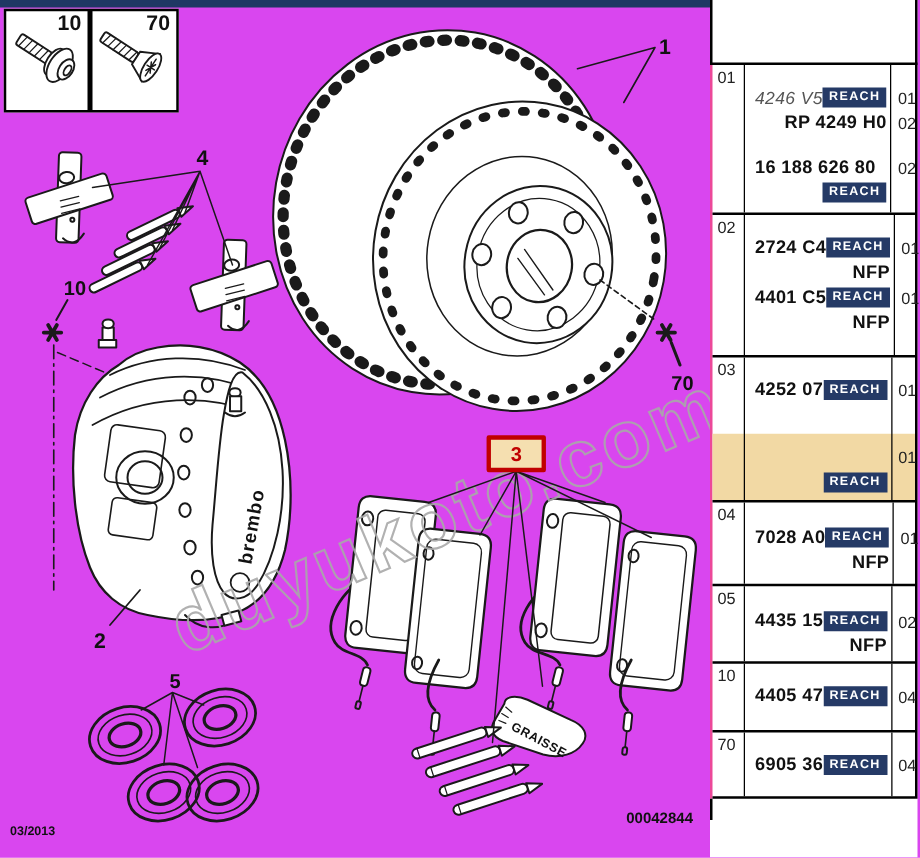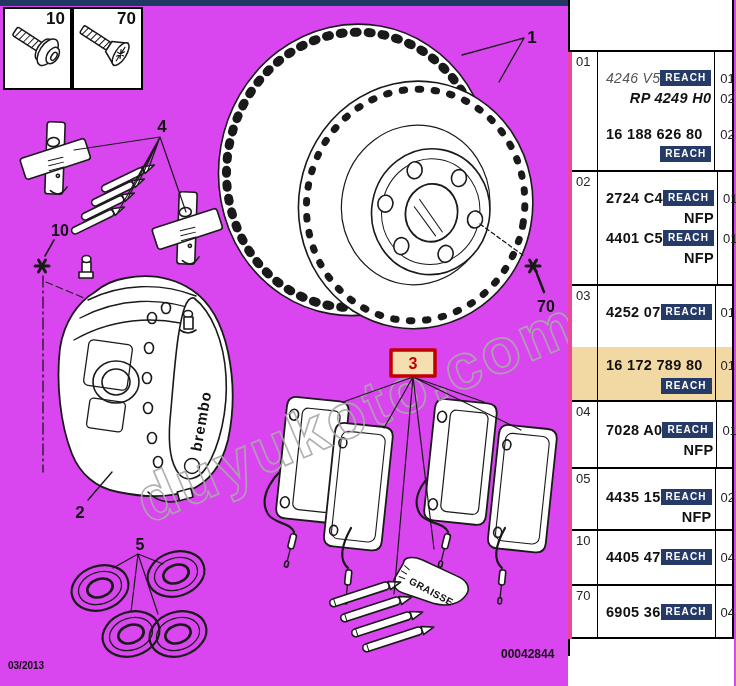--- a/index.html
+++ b/index.html
@@ -25,33 +25,33 @@
   .art .c3 { fill: #c00000; font-size: 16px; }
 
   .date   { position: absolute; left: 8px;  top: 660px; font-size: 10px; font-weight: bold; color: #111; }
   .docnum { position: absolute; left: 501px; top: 647px; font-size: 12px; font-weight: bold; color: #111; }
 
   .panel { position: absolute; left: 568px; top: 0; width: 166px; height: 686px; background: #fff; }
   .code-box { height: 30px; border: 2px solid #000; display: flex; align-items: center; padding-left: 3px;
               font-size: 19px; color: #111; white-space: pre; }
   .code-box b { font-weight: bold; }
   .spacer-box { height: 52px; border-left: 2px solid #000; border-right: 2px solid #000; border-bottom: 2px solid #000; }
-  .rows { border-left: 4px solid #ec4899; border-right: 2px solid #000; }
+  .rows { border-left: 2px solid #ec4899; border-right: 2px solid #000; }
   .trow { display: grid; grid-template-columns: 26px 1fr 27px; border-bottom: 2px solid #000; position: relative; }
   .ci { border-right: 1.5px solid #000; font-size: 13px; color: #222; padding: 2px 0 0 4px; position: relative; }
   .cm { display: flex; flex-direction: column; position: relative; }
   .cq { border-left: 1.5px solid #000; font-size: 13px; color: #222; padding-left: 5px; display: flex; flex-direction: column; position: relative; }
   .ln  { height: 20px; display: flex; align-items: center; padding: 0 3px 0 8px; }
   .qln { height: 20px; display: flex; align-items: center; }
   .mt16 { margin-top: 16px; } .mt18 { margin-top: 18px; }
   .sp16 { height: 16px; }
   .right { justify-content: flex-end; }
   .ref { font-size: 14.5px; font-weight: bold; color: #111; letter-spacing: .3px; white-space: nowrap; }
   .ref.gi { font-weight: normal; font-style: italic; color: #555; font-size: 14px; }
-  .ref.bi { font-style: italic; }
+  .ref.bi { }
   .reach { margin-left: auto; background: #253a66; color: #fff; font-size: 10px; font-weight: bold;
            letter-spacing: 1.1px; padding: 3px 5px; line-height: 1; }
   .ln.right .reach { margin-left: 0; }
   .hl-bg { position: absolute; left: 0; right: 0; bottom: 0; height: 53px; background: #f2d9a4; }
   .bot { margin-top: auto; margin-bottom: 4px; }
   .bot .ln { height: 22px; }
   .bot .ln2 { height: 20px; }
   .qbot { margin-top: auto; margin-bottom: 24px; height: 22px; display: flex; align-items: center; }
   .fill { height: 17px; border-left: 2px solid #000; }
 </style>
@@ -334,23 +334,20 @@
 
       <div class="trow" style="height:116px">
         <div class="hl-bg"></div>
         <div class="ci">03</div>
         <div class="cm">
           <div class="ln mt16">
               <span class="ref">4252 07</span>
               <span class="reach">REACH</span>
             </div>
           <div class="bot">
-            <div class="ln">
-                <span class="ref">16 172 789 80</span>
-              </div>
             <div class="ln ln2 right">
                 <span class="reach">REACH</span>
               </div>
           </div>
         </div>
         <div class="cq">
           <div class="qln mt16">01</div>
           <div class="qbot">01</div>
         </div>
       </div>

